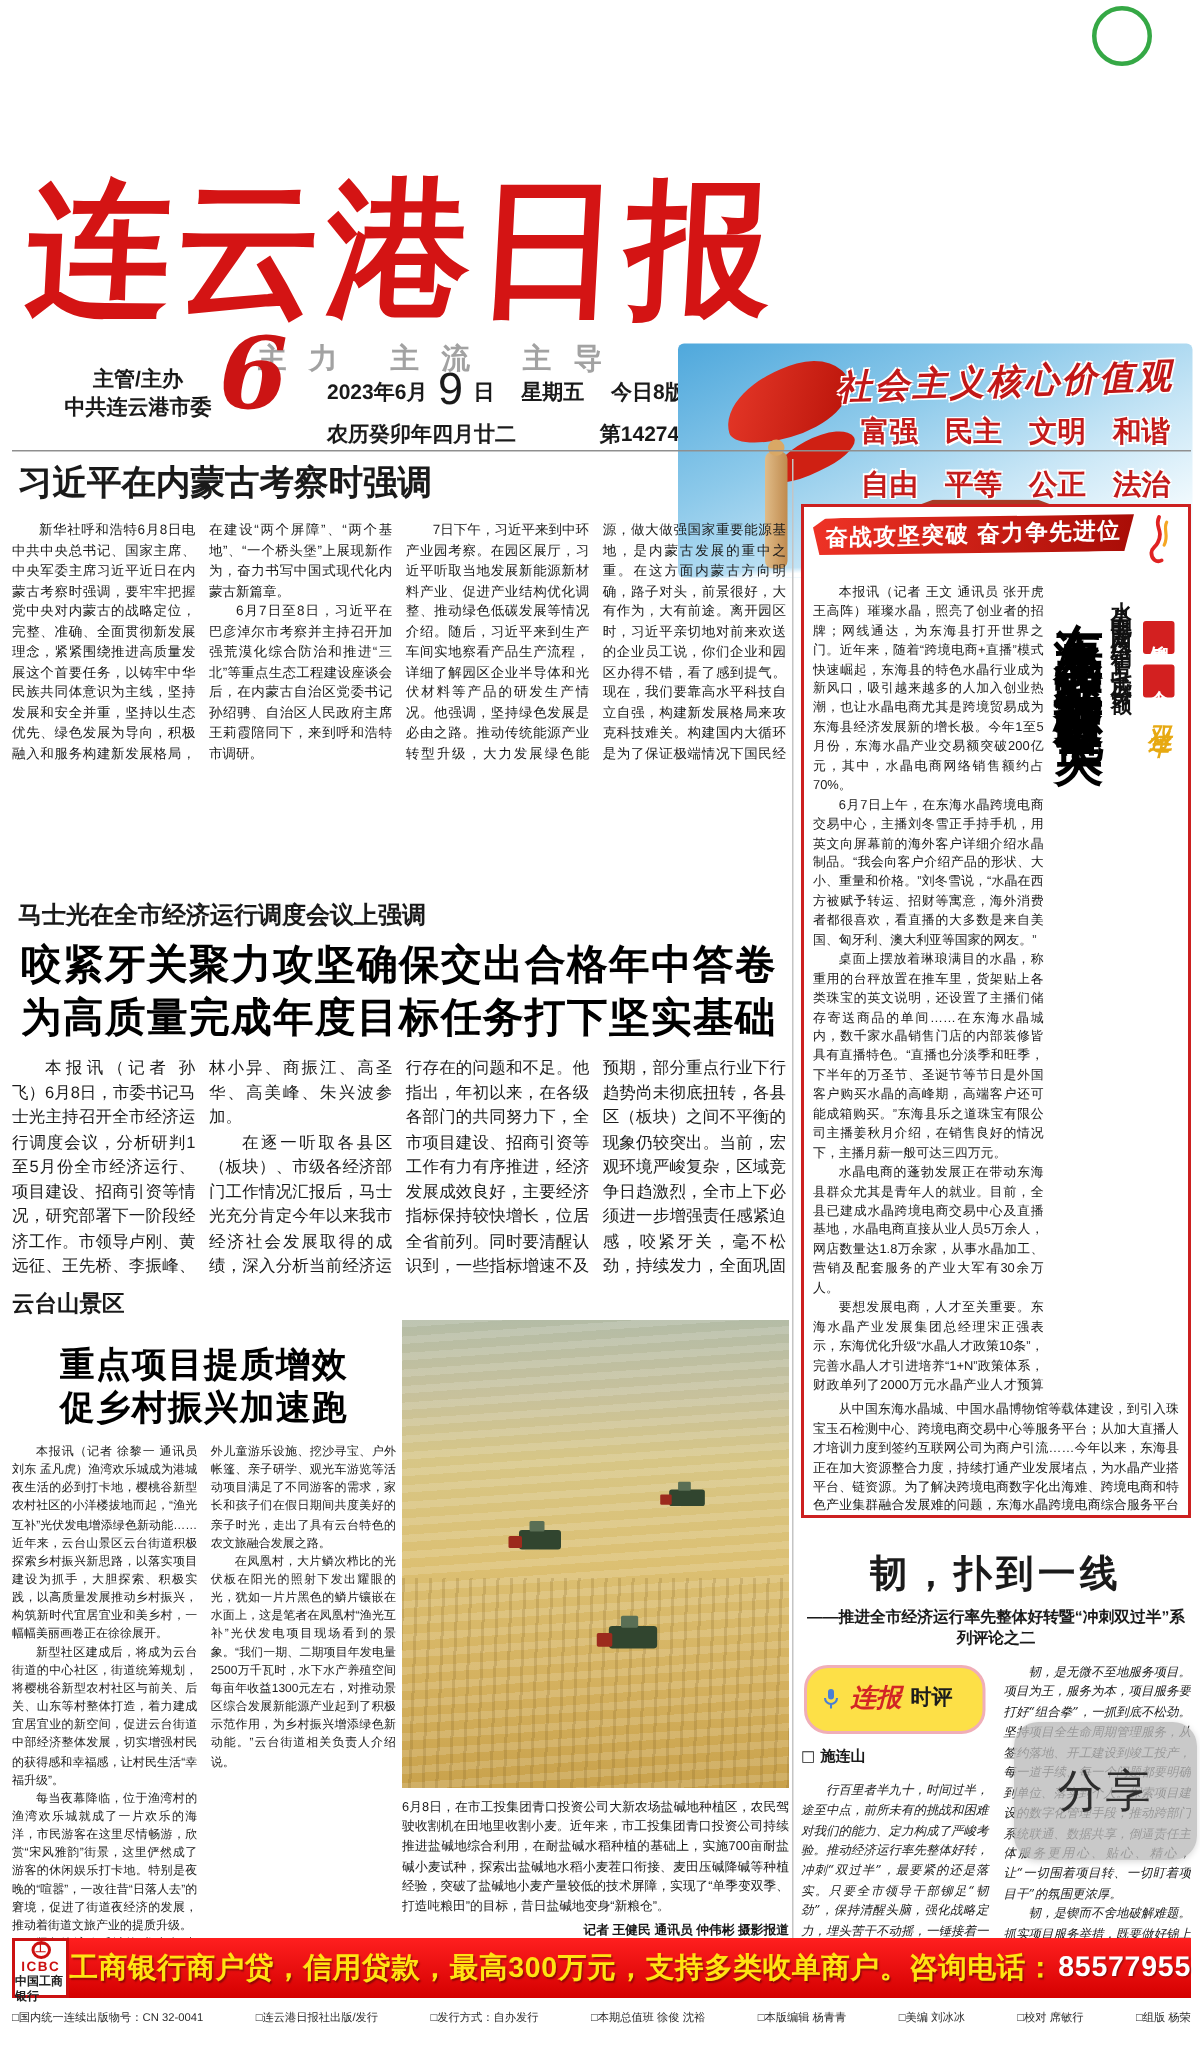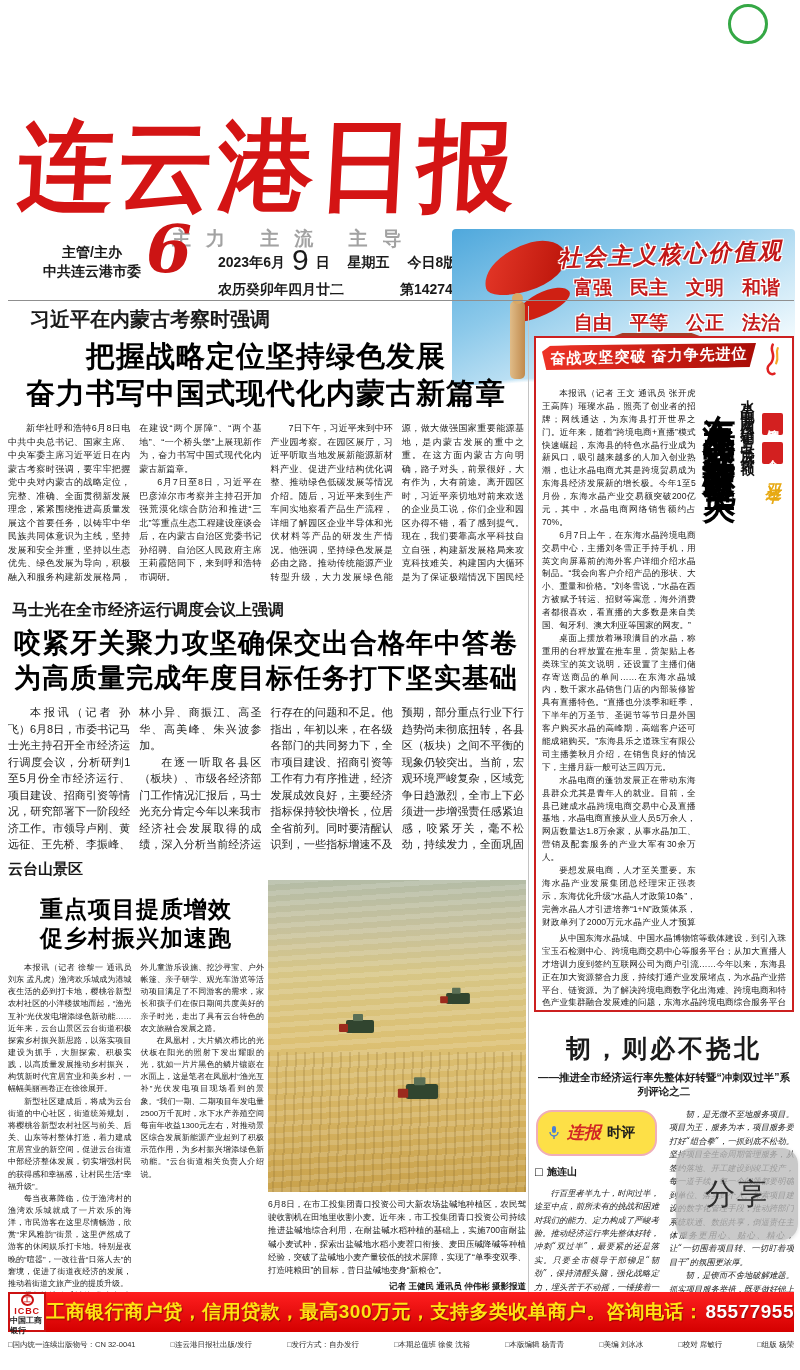--- a/index.html
+++ b/index.html
@@ -66,21 +66,21 @@
   .v-rule { position:absolute; left:528px; top:306px; height:1002px; border-left:1px solid #c4c4c4; }
 
   
   .kicker { font-weight:bold; }
   .headline { font-weight:900; text-align:center; line-height:1.28; letter-spacing:1px; color:#000; }
   .np-body { text-align:justify; color:#1b1b1b; overflow:hidden; column-fill:auto; }
   .np-body p { text-indent:2em; }
 
   
   .article-xi { position:absolute; left:8px; top:306px; width:516px; }
-  .article-xi .kicker { font-size:20px; margin-left:22px; }
+  .article-xi .kicker { font-size:23px; margin-left:4px; }
   .article-xi .headline { font-size:29px; margin-top:5px; }
   .article-xi .np-body { margin-top:10px; height:172px; column-count:4; column-gap:9px;
                          font-size:9px; line-height:1.5; }
 
   
   .article-ma { position:absolute; left:8px; top:600px; width:516px; }
   .article-ma .kicker { font-size:16px; margin-left:4px; }
   .article-ma .headline { font-size:27px; margin-top:5px; }
   .article-ma .np-body { margin-top:9px; height:152px; column-count:4; column-gap:9px;
                          font-size:11px; line-height:1.5; }
@@ -223,24 +223,20 @@
       </div>
       <div class="vb-clouds"></div>
     </div>
   </header>
 
   <div class="rule-top"></div>
   <div class="v-rule"></div>
 
   <section class="article-xi">
     <div class="kicker">习近平在内蒙古考察时强调</div>
-    <div class="headline">
-      <div>把握战略定位坚持绿色发展</div>
-      <div>奋力书写中国式现代化内蒙古新篇章</div>
-    </div>
     <div class="np-body">
       <p>新华社呼和浩特6月8日电　中共中央总书记、国家主席、中央军委主席习近平近日在内蒙古考察时强调，要牢牢把握党中央对内蒙古的战略定位，完整、准确、全面贯彻新发展理念，紧紧围绕推进高质量发展这个首要任务，以铸牢中华民族共同体意识为主线，坚持发展和安全并重，坚持以生态优先、绿色发展为导向，积极融入和服务构建新发展格局，在建设“两个屏障”、“两个基地”、“一个桥头堡”上展现新作为，奋力书写中国式现代化内蒙古新篇章。</p>
       <p>6月7日至8日，习近平在巴彦淖尔市考察并主持召开加强荒漠化综合防治和推进“三北”等重点生态工程建设座谈会后，在内蒙古自治区党委书记孙绍骋、自治区人民政府主席王莉霞陪同下，来到呼和浩特市调研。</p>
       <p>7日下午，习近平来到中环产业园考察。在园区展厅，习近平听取当地发展新能源新材料产业、促进产业结构优化调整、推动绿色低碳发展等情况介绍。随后，习近平来到生产车间实地察看产品生产流程，详细了解园区企业半导体和光伏材料等产品的研发生产情况。他强调，坚持绿色发展是必由之路。推动传统能源产业转型升级，大力发展绿色能源，做大做强国家重要能源基地，是内蒙古发展的重中之重。在这方面内蒙古方向明确，路子对头，前景很好，大有作为，大有前途。离开园区时，习近平亲切地对前来欢送的企业员工说，你们企业和园区办得不错，看了感到提气。现在，我们要靠高水平科技自立自强，构建新发展格局来攻克科技难关。构建国内大循环是为了保证极端情况下国民经济能够正常运行，这同参与国际经济循环是不矛盾的。我们坚定不移实行高水平对外开放，敞开大门搞建设、一起合作实现共赢。习近平祝愿企业和员工继续努力，芝麻开花节节高，更上一层楼。</p>
 
     </div>
   </section>
 
   <section class="article-ma">
     <div class="kicker">马士光在全市经济运行调度会议上强调</div>
@@ -308,21 +304,21 @@
         <span class="sg-script">双过半</span>
       </div>
     </div>
     <div class="cb-wide">
       <p>从中国东海水晶城、中国水晶博物馆等载体建设，到引入珠宝玉石检测中心、跨境电商交易中心等服务平台；从加大直播人才培训力度到签约互联网公司为商户引流……今年以来，东海县正在加大资源整合力度，持续打通产业发展堵点，为水晶产业搭平台、链资源。为了解决跨境电商数字化出海难、跨境电商和特色产业集群融合发展难的问题，东海水晶跨境电商综合服务平台应运而生。该平台集跨境专线办理、出口报关、收结汇、出口退税、跨境物流、供应链金融服务等项目于一体。</p>
 
     </div>
   </section>
 
   <section class="commentary">
-    <div class="cm-head">韧，则必不挠北</div>
+    <div class="cm-head">韧，扑到一线</div>
     <div class="cm-sub">——推进全市经济运行率先整体好转暨“冲刺双过半”系列评论之二</div>
     <div class="cm-body">
       <div class="logo-card">
         <svg width="14" height="15" viewBox="0 0 14 15">
           <rect x="5" y="1" width="4" height="7" rx="2" fill="#4a7fd4"></rect>
           <path d="M3 7a4 4 0 0 0 8 0" stroke="#4a7fd4" fill="none" stroke-width="1.4"></path>
           <line x1="7" y1="11" x2="7" y2="14" stroke="#4a7fd4" stroke-width="1.4"></line>
         </svg>
         <span class="logo-red">连报</span>
         <span class="logo-black">时评</span>

